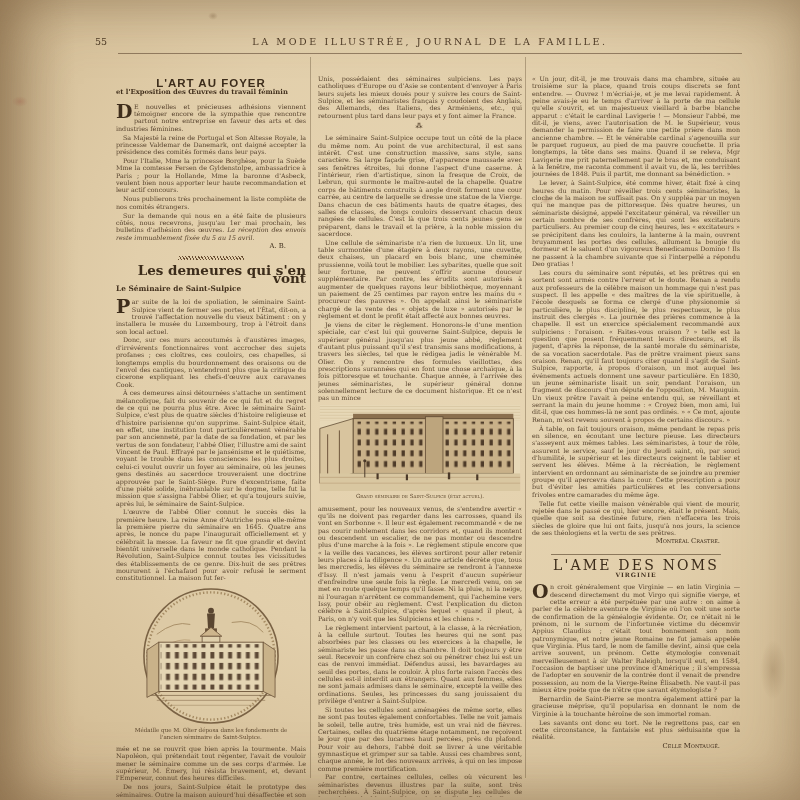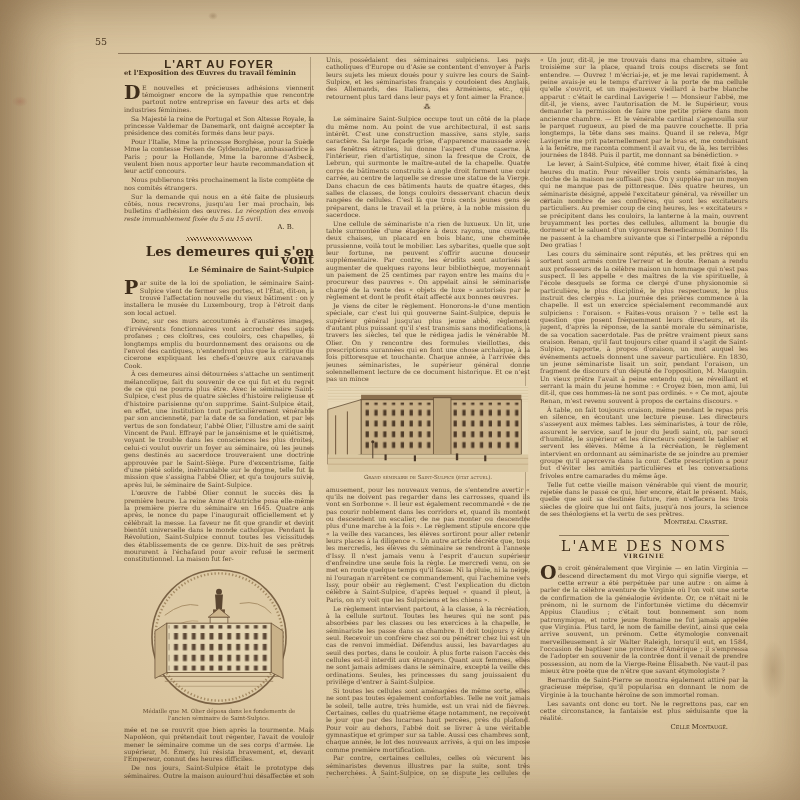--- a/index.html
+++ b/index.html
@@ -16,36 +16,36 @@
   .s3{left:540px;top:196px;width:12px;height:9px;background:radial-gradient(rgba(150,100,80,.3),transparent 70%);}
   .s4{left:760px;top:640px;width:26px;height:60px;background:radial-gradient(rgba(120,90,55,.25),transparent 70%);}
 
   .pageno{position:absolute;left:95px;top:36px;font-size:9.5px;color:#4d3a26;}
   .masthead{position:absolute;left:118px;top:36px;width:624px;text-align:center;
     font-size:9.5px;letter-spacing:2.6px;color:#4d3a26;}
   .header-rule{position:absolute;left:118px;top:53px;width:624px;height:1px;background:rgba(82,61,38,.55);}
   .colrule{position:absolute;top:57px;height:721px;width:1px;background:rgba(84,62,38,.35);}
   .cr1{left:310px;} .cr2{left:525px;}
 
-  .col{position:absolute;top:56px;height:722px;overflow:hidden;color:rgba(72,52,32,.93);
-    font-size:6.35px;line-height:7.35px;text-align:justify;margin-left:8px;}
+  .col{position:absolute;top:75px;height:722px;overflow:hidden;color:rgba(72,52,32,.93);
+    font-size:6.35px;line-height:7.35px;text-align:justify;}
   .col1{left:116px;width:190px;}
   .col2{left:318px;width:204px;}
   .col3{left:532px;width:208px;}
 
   p.para{margin:0 0 1.5px 0;text-indent:7px;}
   p.nofirst{text-indent:0;}
   .dropcap{float:left;font-size:19px;line-height:14px;padding:1px 1.5px 0 0;color:#3e2d1b;font-weight:bold;text-indent:0;}
   .ital{font-style:italic;}
 
   .a1-title{margin:5px 0 2px;text-align:center;font-family:"Liberation Sans","DejaVu Sans",sans-serif;
     font-weight:bold;font-size:11.5px;letter-spacing:1px;color:#3c2c1a;}
   .a1-sub{margin:0 0 6px;text-align:left;font-weight:bold;font-size:6.8px;color:#463télé320;color:#44321f;}
   .a2-title{margin:7px 0 3px;text-align:right;font-size:13.5px;color:#3c2c1a;}
-  .a2-sub{margin:0 0 6px;text-align:right;font-weight:bold;font-size:7.4px;color:#44321f;}
+  .a2-sub{margin:0 0 6px;text-align:left;font-weight:bold;font-size:7.4px;color:#44321f;}
   .a3-title{margin:7px 0 2px;text-align:center;font-weight:normal;font-size:14px;letter-spacing:2.2px;color:#3c2c1a;}
   .a3-sub{margin:0 0 5px;text-align:center;font-weight:bold;font-size:6px;letter-spacing:1px;color:#44321f;}
 
   .signature{text-align:right;padding-right:20px;font-variant:small-caps;font-weight:normal;
     font-size:6.8px;margin:2px 0 3px;color:#3e2d1b;}
   .hatch-divider{width:66px;height:4px;margin:6px auto 5px;
     background:repeating-linear-gradient(60deg,#6a4f33 0 1px,transparent 1px 2.7px);}
   .line-divider{width:170px;height:1px;margin:8px auto 0;background:rgba(82,61,38,.6);}
   .asterism{text-align:center;font-size:7px;margin:4px 0;color:#4d3a26;letter-spacing:2px;}
 
@@ -58,20 +58,21 @@
 <body>
 
 <div class="page">
   <div class="shade-left"></div>
   <div class="stain s1"></div>
   <div class="stain s2"></div>
   <div class="stain s3"></div>
   <div class="stain s4"></div>
 
   <span class="pageno">55</span>
+  <div class="masthead">LA MODE ILLUSTRÉE, JOURNAL DE LA FAMILLE.</div>
   <div class="header-rule"></div>
   <div class="colrule cr1"></div>
   <div class="colrule cr2"></div>
 
   <div class="col col1">
     <h1 class="a1-title">L'ART AU FOYER</h1>
     <h2 class="a1-sub">et l'Exposition des Œuvres du travail féminin</h2>
     <p class="para nofirst"><span class="dropcap">D</span><span>E nouvelles et précieuses adhésions viennent témoigner encore de la sympathie que rencontre partout notre entreprise en faveur des arts et des industries féminines.</span></p>
     <p class="para">Sa Majesté la reine de Portugal et Son Altesse Royale, la princesse Valdemar de Danemark, ont daigné accepter la présidence des comités formés dans leur pays.</p>
     <p class="para">Pour l'Italie, Mme la princesse Borghèse, pour la Suède Mme la comtesse Fersen de Gyldenstolpe, ambassadrice à Paris ; pour la Hollande, Mme la baronne d'Asbeck, veulent bien nous apporter leur haute recommandation et leur actif concours.</p>

